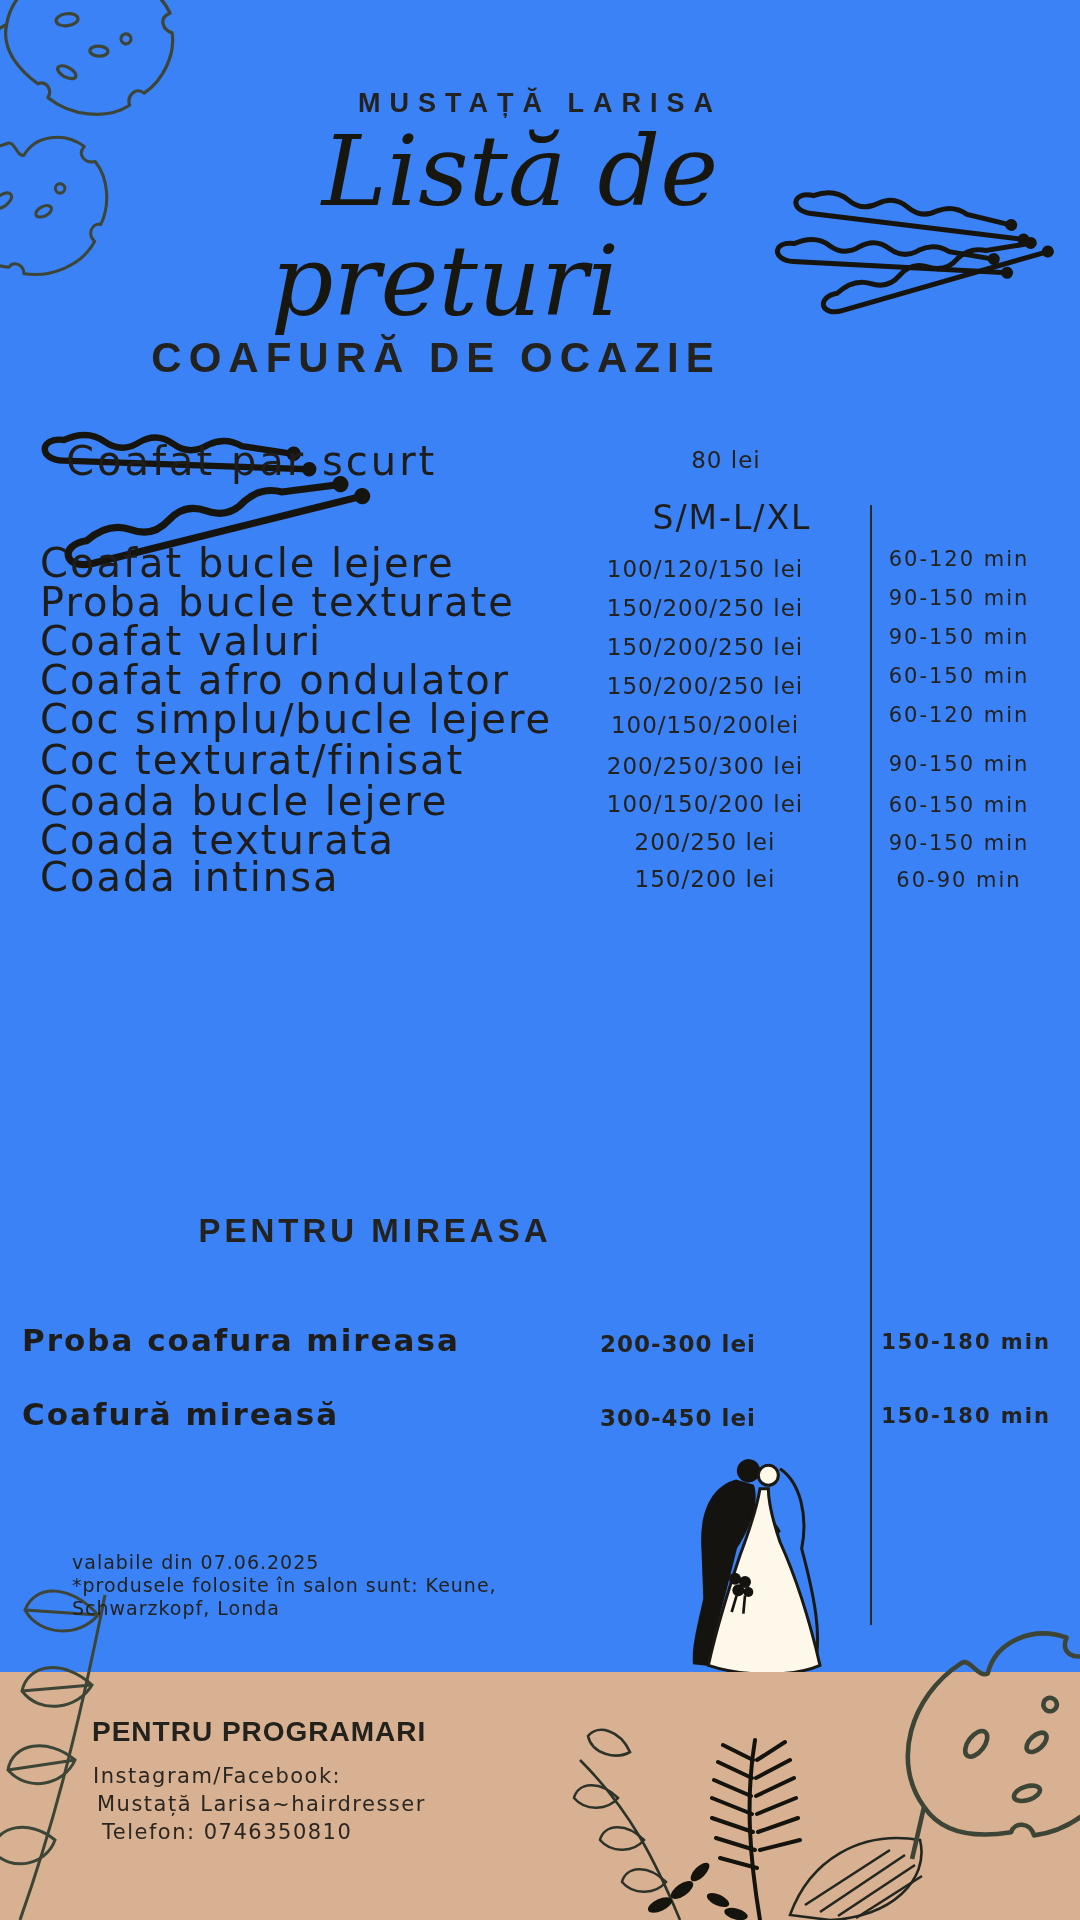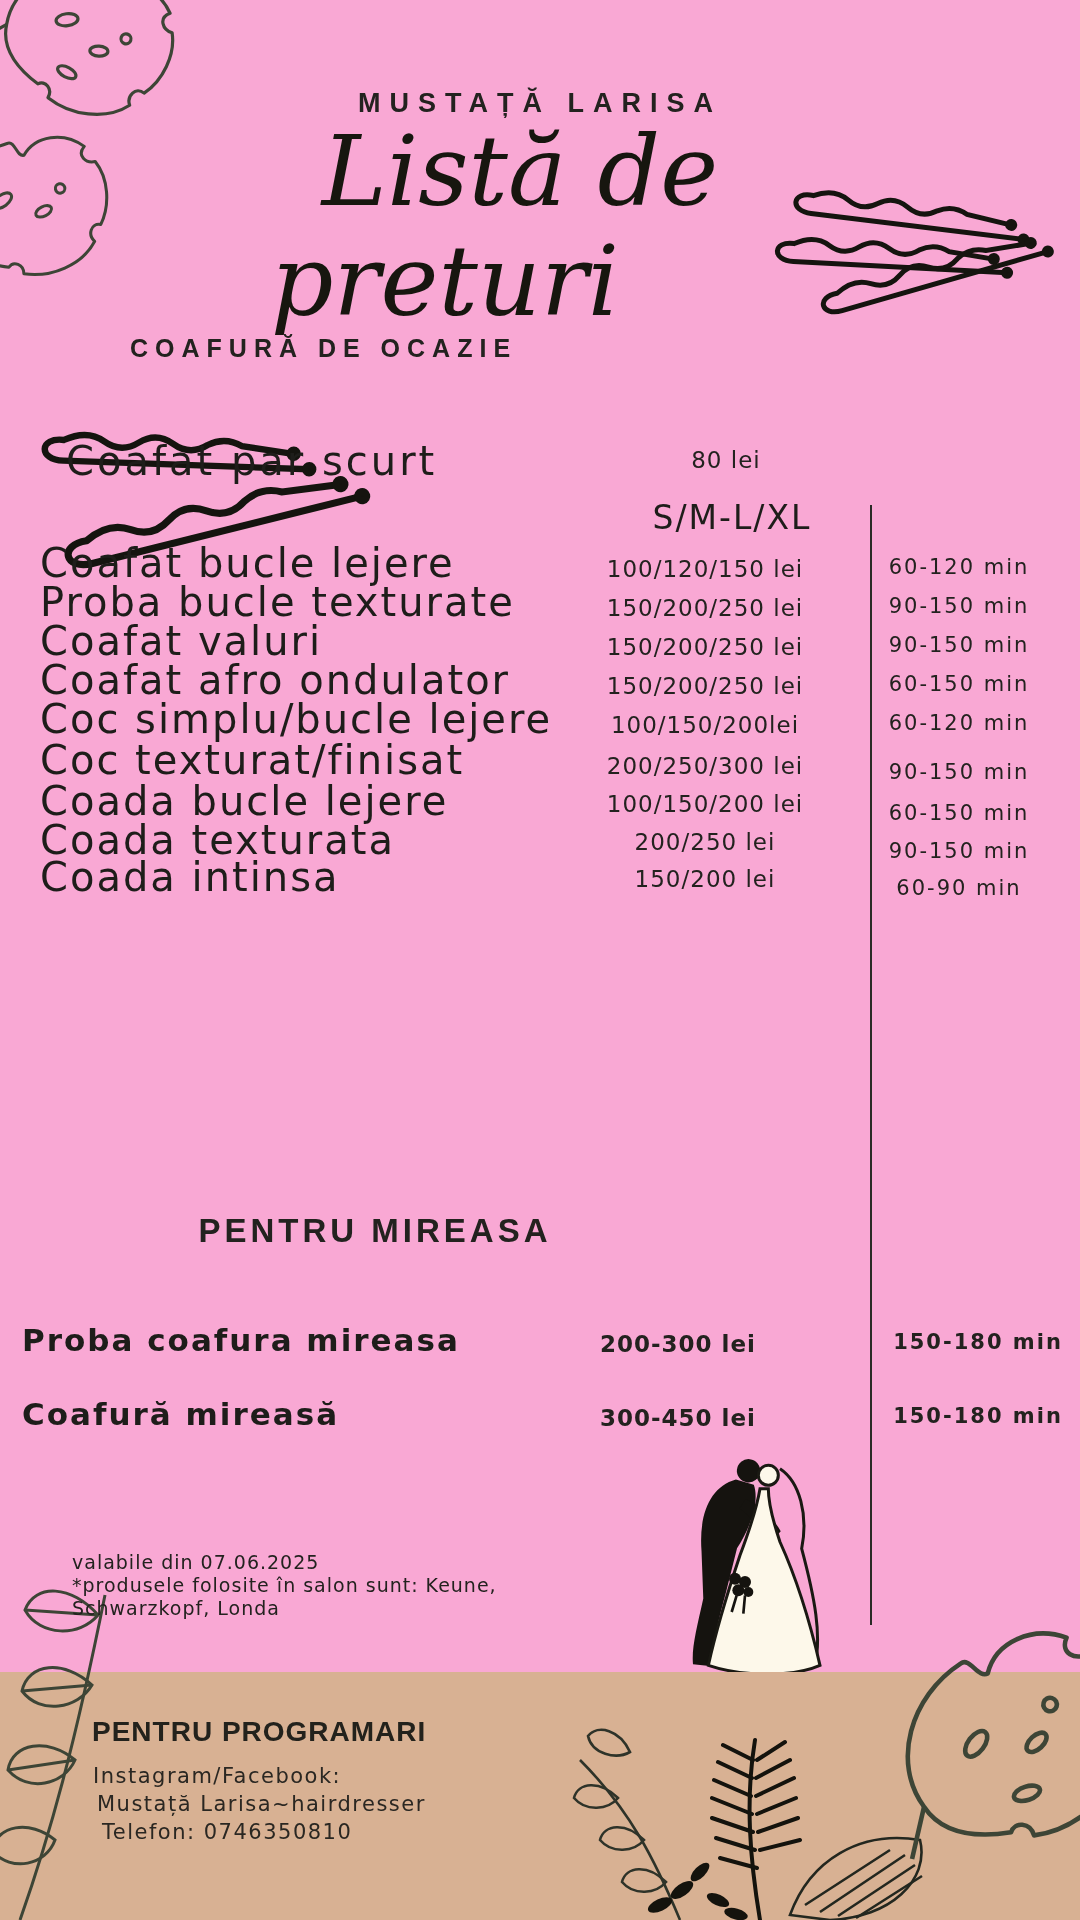--- a/index.html
+++ b/index.html
@@ -1,44 +1,44 @@
 <!DOCTYPE html>
 <html><head>
 <meta charset="utf-8">
 <style>
   html,body{margin:0;padding:0;}
   body{width:1080px;height:1920px;position:relative;overflow:hidden;
        font-family:"DejaVu Sans",sans-serif;color:#201f1c;}
-  .page{position:absolute;inset:0;background:#f9a8d4;overflow:hidden;}
+  .page{position:absolute;inset:0;background:#3b82f6;overflow:hidden;}
   .abs{position:absolute;}
   
   .brand{left:0;right:0;top:88px;text-align:center;
          font-family:"Liberation Sans",sans-serif;font-weight:bold;
          font-size:27px;letter-spacing:9px;color:#23221f;}
   .script-line{font-family:"DejaVu Serif",serif;font-style:italic;
          font-size:98px;color:#17160f;line-height:1;}
   .script1{left:170px;width:700px;top:122px;text-align:center;}
   .script2{left:95px;width:700px;top:232px;text-align:center;}
   .section-title{font-family:"Liberation Sans",sans-serif;font-weight:bold;color:#23221f;}
-  .ocazie{left:130px;width:600px;top:334px;text-align:left;font-size:25px;letter-spacing:7px;}
+  .ocazie{left:136px;width:600px;top:334px;text-align:center;font-size:42px;letter-spacing:7px;}
   .mireasa-title{left:100px;width:550px;top:1212px;text-align:center;font-size:33px;letter-spacing:4px;}
   .svc-name{font-size:40px;letter-spacing:2px;color:#1e1d1a;white-space:nowrap;}
   .svc-price{font-size:23px;letter-spacing:1px;color:#23221f;white-space:nowrap;text-align:center;}
   .svc-dur{font-size:21px;letter-spacing:2px;color:#23221f;white-space:nowrap;text-align:center;}
   .row{position:absolute;left:0;right:0;height:42px;}
   .row .svc-name{position:absolute;left:40px;top:0;}
   .row .svc-price{position:absolute;left:505px;width:400px;top:16px;}
-  .row .svc-dur{position:absolute;left:872px;width:174px;top:7px;margin-top:8px;}
+  .row .svc-dur{position:absolute;left:872px;width:174px;top:7px;}
   .size-header{left:632px;width:200px;top:498px;text-align:center;
          font-size:33px;letter-spacing:2px;color:#1e1d1a;}
   .divider{left:870px;top:505px;width:2px;height:1120px;background:#2b2a26;}
   .brow{position:absolute;left:0;right:0;height:46px;font-weight:bold;}
   .brow .svc-name{position:absolute;left:22px;top:0;font-size:31px;}
   .brow .svc-price{position:absolute;left:480px;width:396px;top:9px;}
-  .brow .svc-dur{position:absolute;left:872px;width:188px;top:8px;padding-left:12px;}
+  .brow .svc-dur{position:absolute;left:872px;width:188px;top:8px;}
   .notes{left:72px;top:1551px;width:470px;font-size:19px;letter-spacing:1px;
          line-height:23px;color:#23221f;}
   .band{left:0;top:1672px;width:1080px;height:248px;background:#d8b193;}
   .footer-head{left:92px;top:1716px;font-family:"Liberation Sans",sans-serif;
          font-weight:bold;font-size:28px;letter-spacing:1px;color:#23221c;}
   .footer-line{font-size:21px;letter-spacing:1.5px;color:#2a2722;line-height:28px;}
   .fl1{left:93px;top:1762px;} .fl2{left:97px;top:1790px;} .fl3{left:102px;top:1818px;}
   svg{display:block;}
 </style>
 </head>

